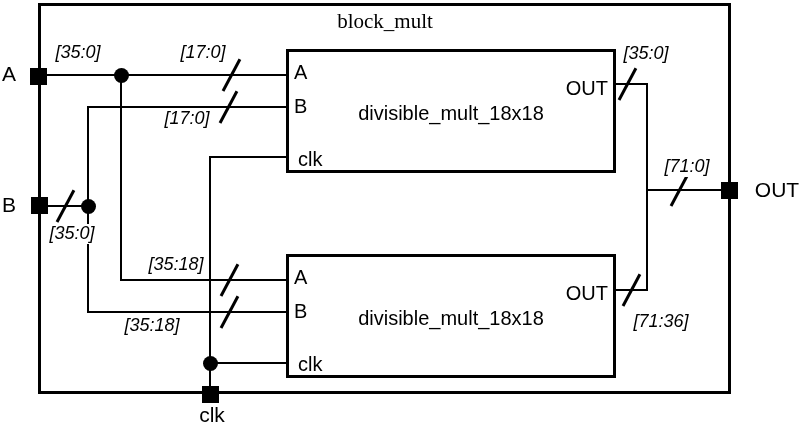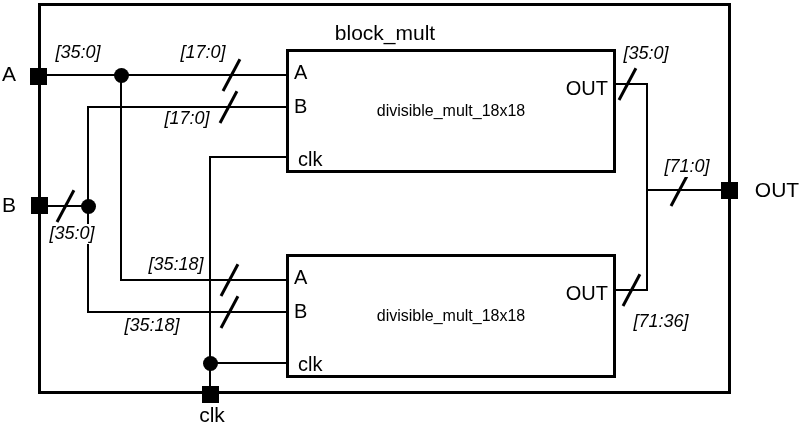--- a/index.html
+++ b/index.html
@@ -13,31 +13,31 @@
   .wire-h { position:absolute; height:2px; background:#000; }
   .wire-v { position:absolute; width:2px; background:#000; }
   .slash { position:absolute; width:2.5px; height:36px; background:#000; transform:rotate(28deg); }
   .dot { position:absolute; width:15px; height:15px; border-radius:50%; background:#000; }
   .psq { position:absolute; width:17px; height:17px; background:#000; }
   .lbl { position:absolute; font-size:18px; line-height:1.1; white-space:nowrap;
          transform:translateX(-50%); background:#fff; padding:0 1px;font-style:italic; }
   .plbl { position:absolute; font-size:21px; line-height:1.1; white-space:nowrap; }
   .plbl.centered { transform:translateX(-50%); }
   .blk-lbl { position:absolute; font-size:20px; line-height:1.1; white-space:nowrap; }
-  .blk-title { position:absolute; font-size:16px; line-height:1.1; white-space:nowrap;
+  .blk-title { position:absolute; font-size:20px; line-height:1.1; white-space:nowrap;
                left:50%; transform:translateX(-50%);text-align:center; }
 </style>
 </head>
 <body>
 
 <div id="canvas">
 
   <div class="outer-box" style="left:38px; top:3px; width:693px; height:391px;"></div>
 
-  <div class="plbl centered" style="left:385px; top:21px;">block_mult</div>
+  <div class="plbl centered" style="left:385px; top:10px;font-family:Liberation Serif, serif;">block_mult</div>
 
   <div class="wire-h" style="left:46px;  top:74px;  width:242px;"></div>
   <div class="wire-h" style="left:47px;  top:205px; width:42px;"></div>
   <div class="wire-v" style="left:87px;  top:106px; height:207px;"></div>
   <div class="wire-h" style="left:87px;  top:106px; width:201px;"></div>
   <div class="wire-v" style="left:120px; top:74px;  height:207px;"></div>
   <div class="wire-h" style="left:120px; top:279px; width:168px;"></div>
   <div class="wire-h" style="left:87px;  top:311px; width:201px;"></div>
   <div class="wire-v" style="left:209px; top:156px; height:236px;"></div>
   <div class="wire-h" style="left:209px; top:156px; width:79px;"></div>

